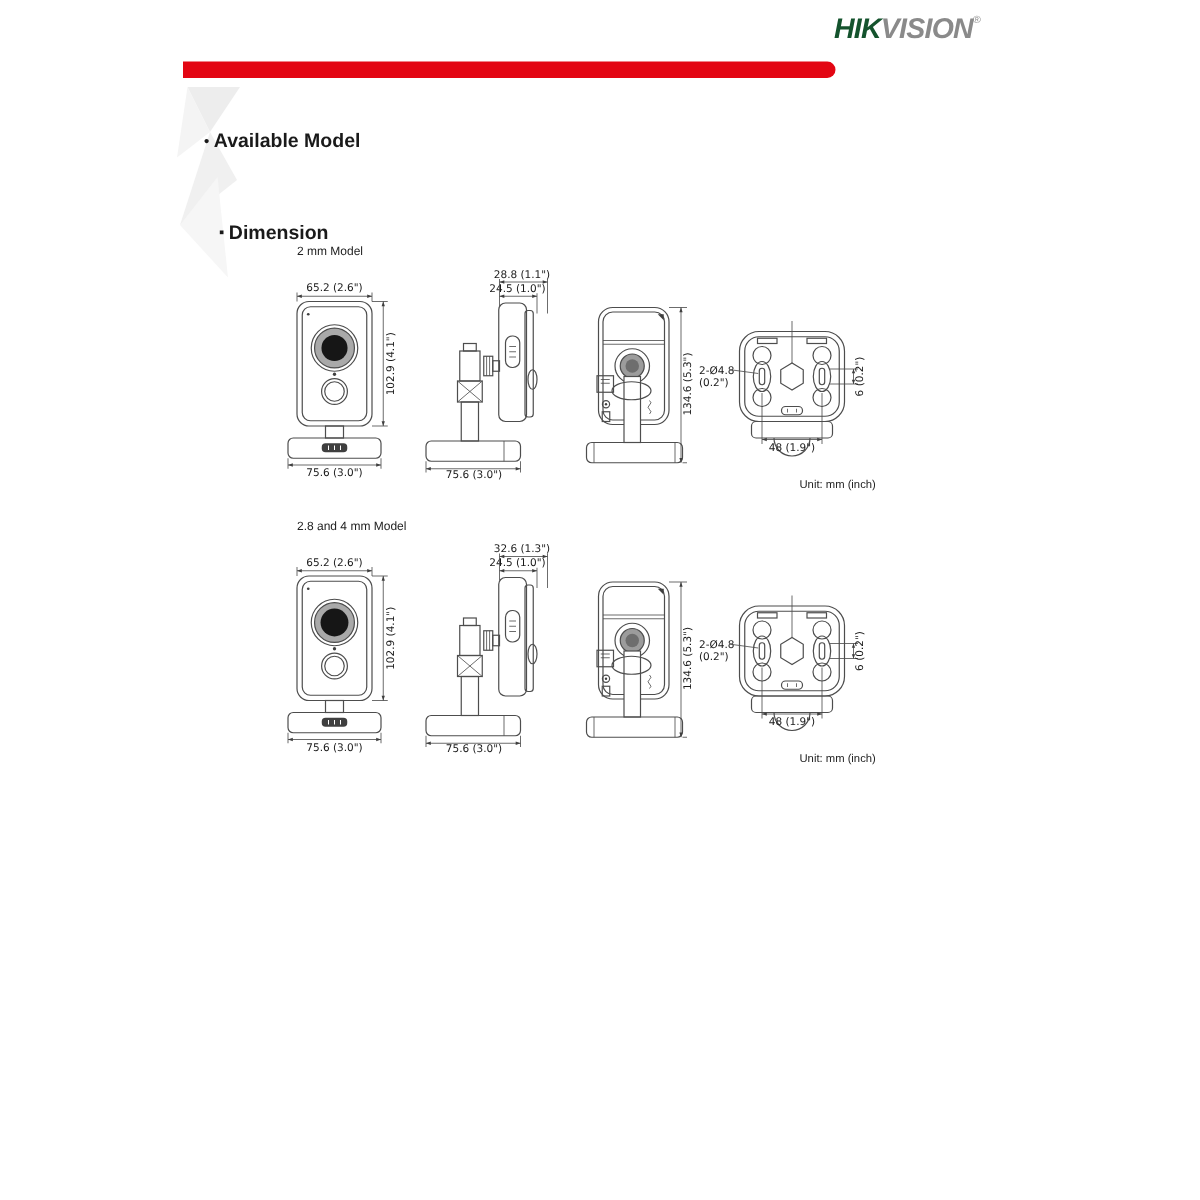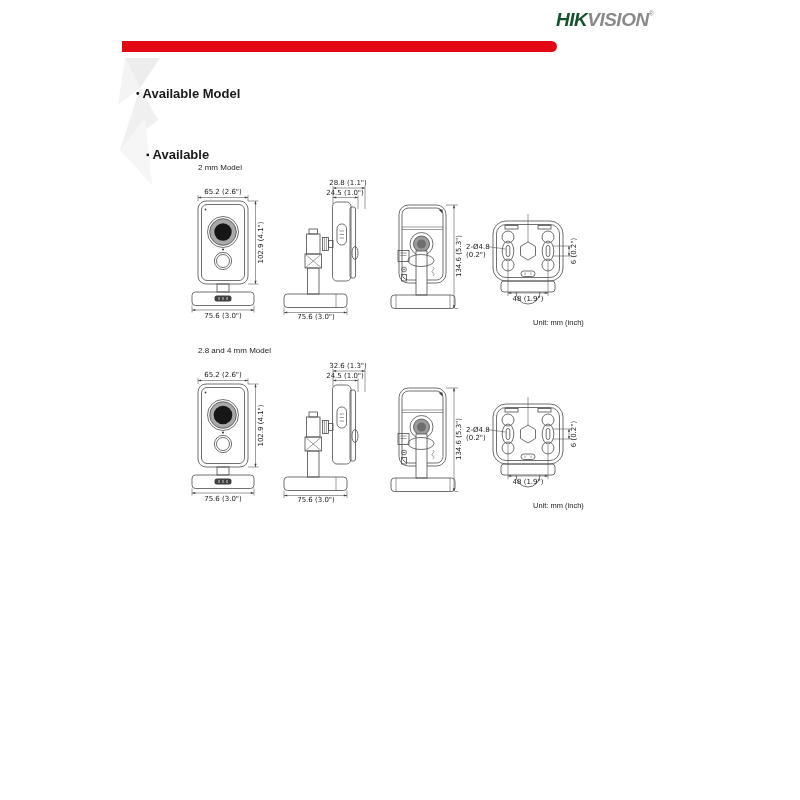--- a/index.html
+++ b/index.html
@@ -59,21 +59,21 @@
     <polygon points="17,2 32,32 10,49" fill="#f4f4f4"></polygon>
     <polygon points="32,32 50,64 12,94" fill="#f0f0f0"></polygon>
     <polygon points="12,94 37,62 44,129" fill="#f6f6f6"></polygon>
   </svg>
 
   <div class="sec-head head-available">
     <span class="bullet">•</span><span>Available Model</span>
   </div>
 
   <div class="sec-head head-dimension">
-    <span class="bullet">▪</span><span>Available</span>
+    <span class="bullet">▪</span><span>Dimension</span>
   </div>
 
   <div class="dim-row row-1">
     <div class="row-label">2 mm Model</div>
 
     <svg class="draw pos-front" width="76" height="132" viewBox="0 0 76 132">
       <text x="33" y="8" text-anchor="middle">65.2 (2.6")</text>
       <line class="ot" x1="8" y1="11.5" x2="58" y2="11.5"></line>
       <polygon class="f" points="8,11.5 11.2,10.4 11.2,12.6"></polygon>
         <polygon class="f" points="58,11.5 54.8,10.4 54.8,12.6"></polygon>

